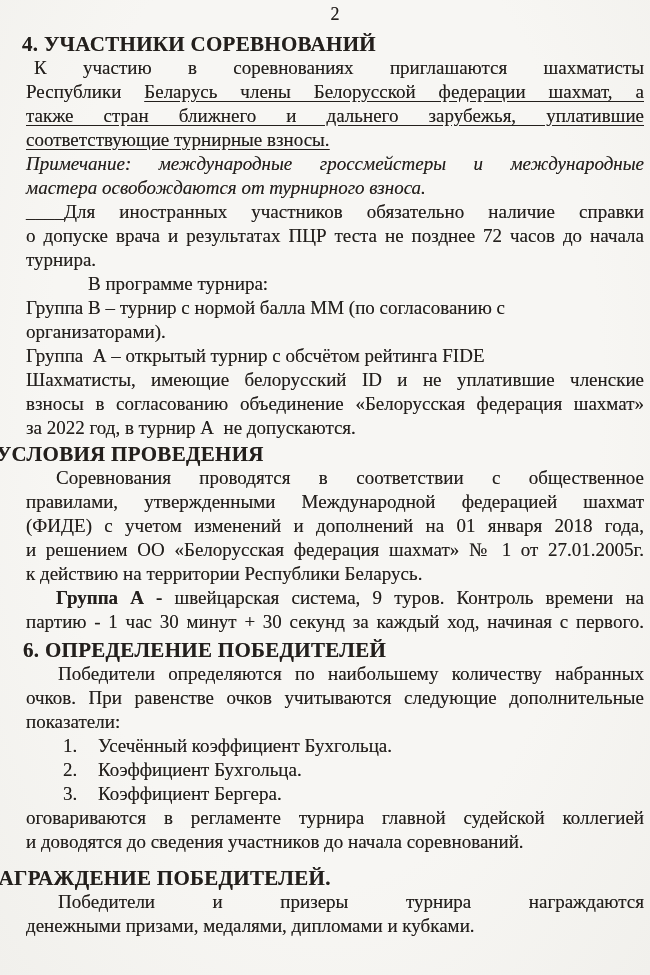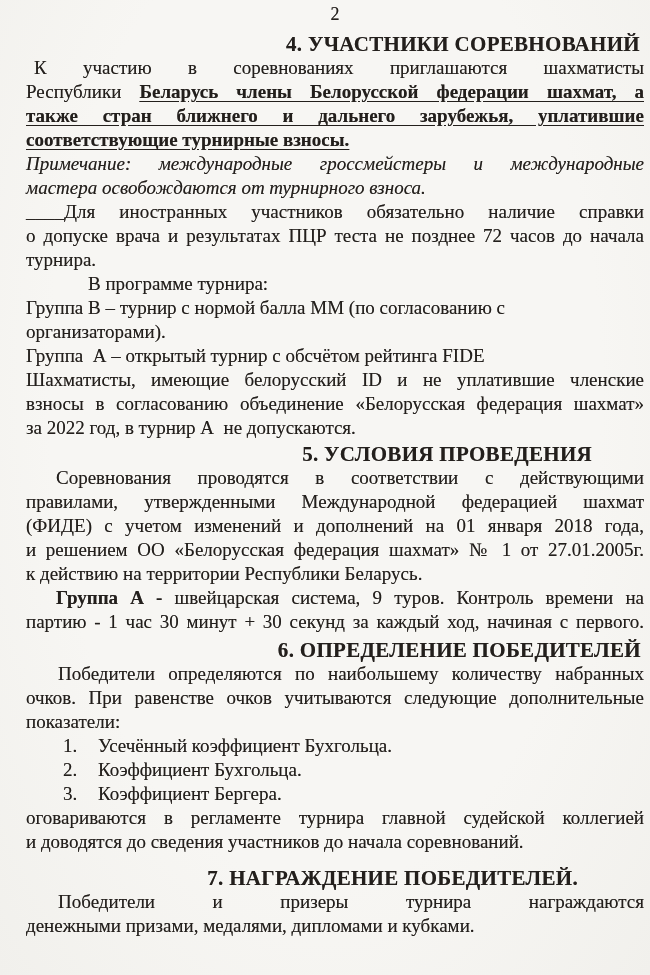--- a/index.html
+++ b/index.html
@@ -14,34 +14,34 @@
     padding:2px 6px 0 26px;
     background:radial-gradient(ellipse at 50% 40%, #f7f6f3 60%, #f1f0ec 100%);
     color:#231f1c;
     font-size:19px;
     text-shadow:0 0 0.5px rgba(35,31,28,0.55);
   }
   .pageno { text-align:center; line-height:24px; font-size:18px; }
   .h {
     margin:0; padding:0; position:relative;
     font-size:21px; font-weight:bold; letter-spacing:0.3px;
-    text-align:right; line-height:24px;
+    text-align:left; line-height:24px;
   }
   .h.off-a { left:-4px;  margin-top:6px; }
   .h.off-b { left:-52px; margin-top:2px; }
   .h.off-c { left:-3px;  margin-top:4px; }
   .h.off-d { left:-66px; margin-top:12px; }
   .para { margin:0; }
   .ln { line-height:24px; white-space:normal; }
   .j  { text-align:justify; text-align-last:justify; }
   .ind8  { padding-left:8px; }
   .ind30 { padding-left:30px; }
   .ind32 { padding-left:32px; }
   .ind62 { padding-left:62px; }
-  .bu { font-weight:bold; text-decoration:underline; text-underline-offset:3px;margin-top:12px; }
+  .bu { font-weight:normal; text-decoration:underline; text-underline-offset:3px;margin-top:12px; }
   .it { font-style:italic; }
   .b  { font-weight:bold; }
   .li-row  { line-height:24px; padding-left:37px; }
   .li-num  { display:inline-block; width:35px; }
 </style>
 </head>
 <body>
 
 <div class="page">
 
@@ -82,21 +82,21 @@
 
   <div class="para">
     <div class="ln j">Шахматисты, имеющие белорусский ID и не уплатившие членские</div>
     <div class="ln j">взносы в согласованию объединение «Белорусская федерация шахмат»</div>
     <div class="ln">за 2022 год, в турнир А&nbsp; не допускаются.</div>
   </div>
 
   <h2 class="h off-b">5. УСЛОВИЯ ПРОВЕДЕНИЯ</h2>
 
   <div class="para">
-    <div class="ln j ind30">Соревнования проводятся в соответствии с действующими</div>
+    <div class="ln j ind30">Соревнования проводятся в соответствии с общественное</div>
     <div class="ln j">правилами, утвержденными Международной федерацией шахмат</div>
     <div class="ln j">(ФИДЕ) с учетом изменений и дополнений на 01 января 2018 года,</div>
     <div class="ln j">и решением ОО «Белорусская федерация шахмат» № 1 от 27.01.2005г.</div>
     <div class="ln">к действию на территории Республики Беларусь.</div>
   </div>
 
   <div class="para">
     <div class="ln j ind30"><span class="b">Группа А - </span><span>швейцарская система, 9 туров. Контроль времени на</span></div>
     <div class="ln j">партию - 1 час 30 минут + 30 секунд за каждый ход, начиная с первого.</div>
   </div>

